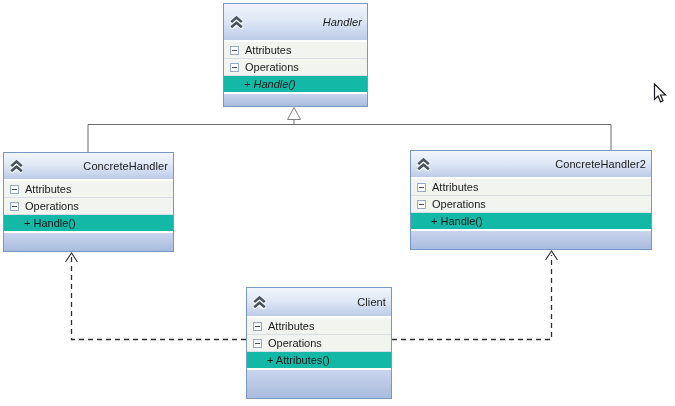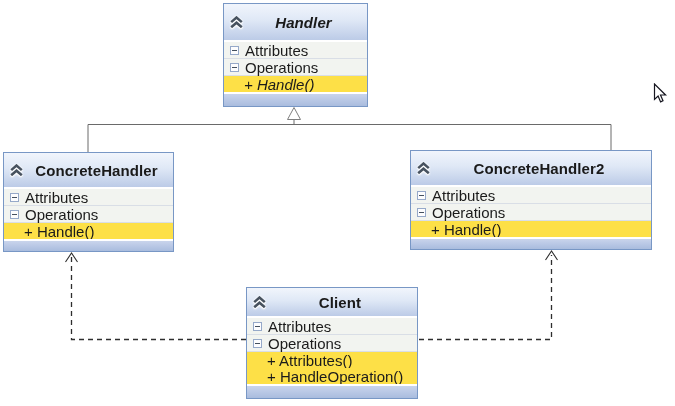--- a/index.html
+++ b/index.html
@@ -21,58 +21,58 @@
     position: absolute;
     display: flex;
     flex-direction: column;
     background: #ffffff;
     border: 1px solid #7897c5;
   }
   .uml-header {
     display: flex;
     align-items: center;
     padding: 0 5px;
-    height: 36px;
+    height: 28px;
     background: linear-gradient(180deg, #f1f5fc 0%, #dfe8f6 45%, #bccbe7 100%);
     border-bottom: 2px solid #ffffff;
   }
   .chevron {
     width: 16px;
     display: inline-flex;
     align-items: center;
     justify-content: flex-start;
     filter: drop-shadow(0 0 1px #ffffff) drop-shadow(0 1px 0 #ffffff);
   }
   .uml-title {
     flex: 1;
-    text-align: center;
-    font-weight: bold;
-    font-size: 15px;
+    text-align: right;
+    font-weight: normal;
+    font-size: 11px;
     color: #1a1a1a;
     letter-spacing: 0.1px;
   }
   .abstract .uml-title { font-style: italic; }
   .uml-row {
     display: flex;
     align-items: center;
-    font-size: 15px;
+    font-size: 11px;
     color: #1b1b1b;
     flex: none;
   }
   .uml-row.section {
     height: 17px;
     background: #f2f4f0;
     border-bottom: 1px solid #d9dee6;
     padding-left: 6px;
     gap: 6px;
   }
   .minus-icon { display: inline-flex; flex: none; }
   .uml-row.method {
     height: 16px;
-    background: #fde047;
+    background: #14b8a6;
     padding-left: 20px;
   }
   .uml-row.method.italic { font-style: italic; }
   .uml-footer {
     flex: 1;
     min-height: 8px;
     border-top: 2px solid #ffffff;
     background: linear-gradient(180deg, #c9d4ec 0%, #a9bcde 100%);
   }
   .cursor { position: absolute; left: 653px; top: 83px; }
@@ -193,21 +193,21 @@
           </svg>
       </span>
       <span>Operations</span>
     </div>
     <div class="uml-row method">
       <span>+ Handle()</span>
     </div>
     <div class="uml-footer"></div>
   </div>
 
-  <div class="uml-class" style="left:246px; top:287px; width:172px; height:112px;">
+  <div class="uml-class" style="left:246px; top:287px; width:146px; height:112px;">
     <div class="uml-header" style="height:30px;">
       <span class="chevron">
         <svg width="15" height="13" viewBox="0 0 15 13">
           <path d="M2.2 6.1 L7.5 1.5 L12.8 6.1" fill="none" stroke="#47525f" stroke-width="2.5"></path>
           <path d="M2.2 11.3 L7.5 6.7 L12.8 11.3" fill="none" stroke="#47525f" stroke-width="2.5"></path>
         </svg>
       </span>
       <span class="uml-title">Client</span>
     </div>
     <div class="uml-row section">
@@ -223,23 +223,20 @@
       <span class="minus-icon">
         <svg width="9" height="9" viewBox="0 0 9 9">
             <rect x="0.5" y="0.5" width="8" height="8" fill="#fdfdfe" stroke="#96a9c9"></rect>
             <line x1="2" y1="4.5" x2="7" y2="4.5" stroke="#44505e"></line>
           </svg>
       </span>
       <span>Operations</span>
     </div>
     <div class="uml-row method">
       <span>+ Attributes()</span>
-    </div>
-    <div class="uml-row method">
-      <span>+ HandleOperation()</span>
     </div>
     <div class="uml-footer"></div>
   </div>
 
   <svg class="cursor" width="15" height="22" viewBox="0 0 15 22">
     <polygon points="1.5,1 1.5,16.4 5.1,13 7.6,18.9 10,17.8 7.5,12 12.6,12" fill="#ffffff" stroke="#161620" stroke-width="1.2" stroke-linejoin="miter"></polygon>
   </svg>
 
 </div>
 

